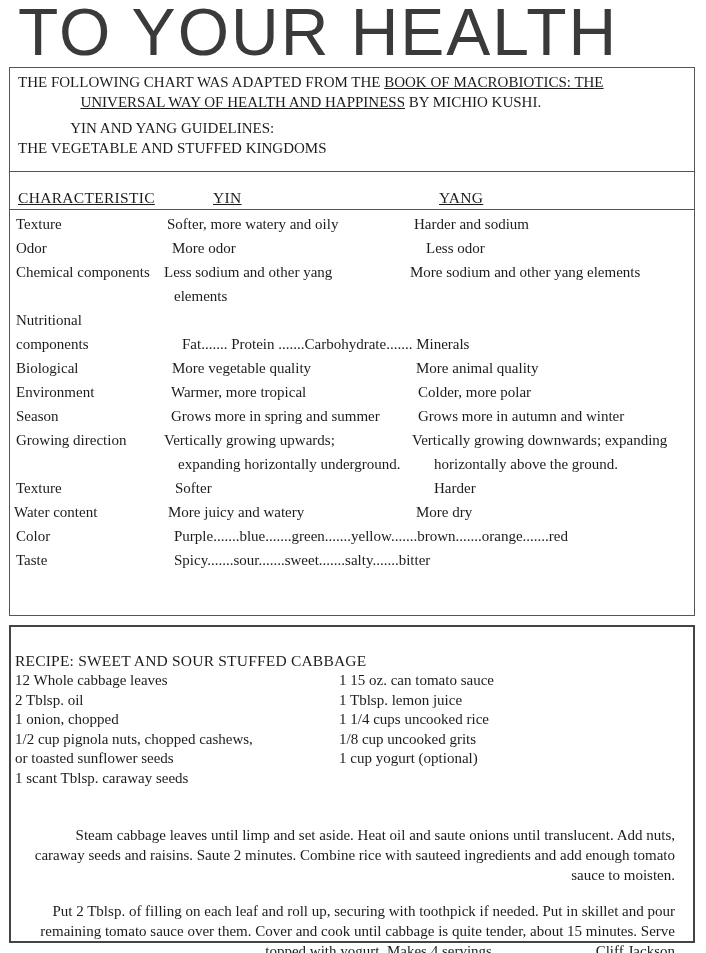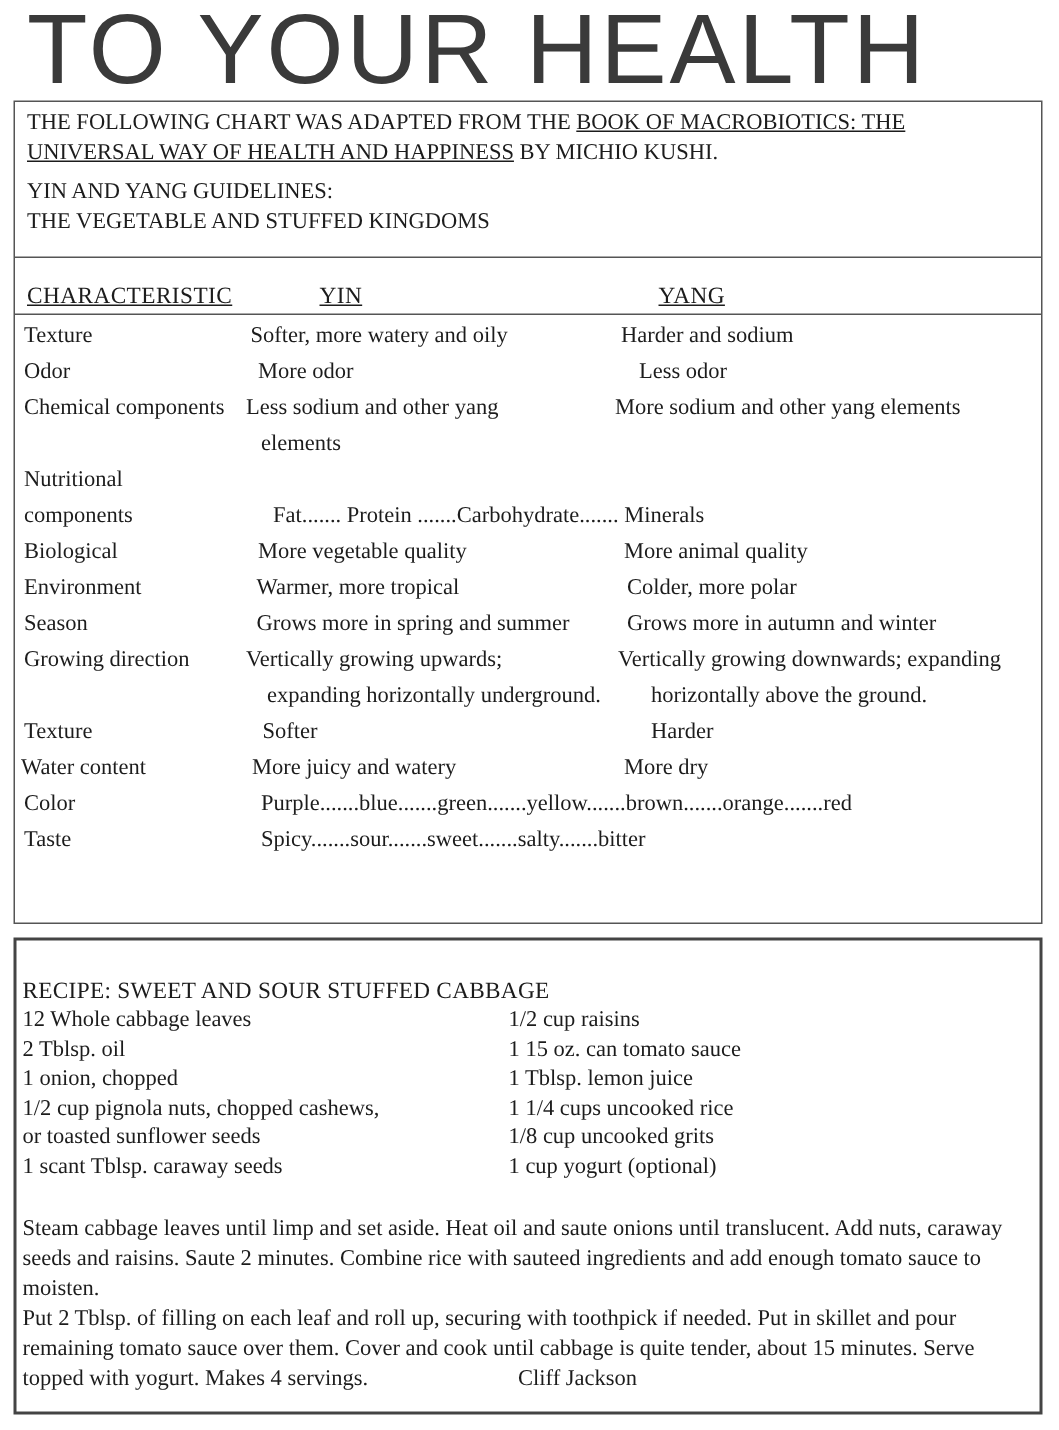--- a/index.html
+++ b/index.html
@@ -9,21 +9,21 @@
       color: #1c1c1c;
     }
     .title {
       position: absolute; left: 18px; top: -4px; width: 700px;
       font-family: "Liberation Sans", "DejaVu Sans", sans-serif;
       font-size: 66px; letter-spacing: 2px; line-height: 72px;
       color: #3a3a3a; white-space: nowrap;
     }
     .box1 {
       position: absolute; left: 9px; top: 67px; width: 686px; height: 549px;
-      border: 1px solid #555; box-sizing: border-box;
+      border: 1px solid #555; box-sizing: border-box; text-align: center;
     }
     .box1 .intro {
       position: absolute; left: 8px; top: 4px; font-size: 15px; line-height: 20px;
       text-transform: uppercase;
     }
     .box1 .intro u { text-decoration: underline; }
     .box1 .guide {
       position: absolute; left: 8px; top: 50px; font-size: 15px; line-height: 20px;
     }
     .sep { position: absolute; left: 0; right: 0; height: 1px; background: #555; }
@@ -31,21 +31,21 @@
     .row { position: absolute; left: 0; width: 100%; font-size: 15px; line-height: 24px; }
     .row span { position: absolute; white-space: nowrap; }
     .box2 {
       position: absolute; left: 9px; top: 625px; width: 686px; height: 318px;
       border: 2px solid #444; box-sizing: border-box;
     }
     .box2 .rtitle { position: absolute; left: 4px; top: 4px; font-size: 15.5px; letter-spacing: 0.2px; margin-top: 21px; }
     .ing { position: absolute; font-size: 15px; line-height: 19.6px; }
     .ing div { white-space: nowrap; }
     .steps { position: absolute; left: 4px; top: 182px; width: 676px; font-size: 15px; line-height: 20px; }
-    .steps p { margin: 0; }
+    .steps p { margin: 16px; text-align: right; }
     .sig { display: inline-block; margin-left: 100px; }
   </style>
 </head>
 <body>
 
 <div class="title">TO YOUR HEALTH</div>
 
 <div class="box1">
   <div class="intro">
     <span>THE FOLLOWING CHART WAS ADAPTED FROM THE </span><u>BOOK OF MACROBIOTICS: THE</u><br>
@@ -135,21 +135,20 @@
   <div class="rtitle">RECIPE:  SWEET AND SOUR STUFFED CABBAGE</div>
   <div class="ing" style="left:4px; top:44px">
     <div>12 Whole cabbage leaves</div>
     <div>2 Tblsp. oil</div>
     <div>1 onion, chopped</div>
     <div>1/2 cup pignola nuts, chopped cashews,</div>
     <div>or toasted sunflower seeds</div>
     <div>1 scant Tblsp. caraway seeds</div>
   </div>
   <div class="ing" style="left:328px; top:44px">
-    <div>1/2 cup raisins</div>
     <div>1 15 oz. can tomato sauce</div>
     <div>1 Tblsp. lemon juice</div>
     <div>1 1/4 cups uncooked rice</div>
     <div>1/8 cup uncooked grits</div>
     <div>1 cup yogurt (optional)</div>
   </div>
   <div class="steps">
     <p>Steam cabbage leaves until limp and set aside.  Heat oil and saute onions until translucent.  Add nuts, caraway seeds and raisins.  Saute 2 minutes.  Combine rice with sauteed ingredients and add enough tomato sauce to moisten.</p>
     <p><span>Put 2 Tblsp. of filling on each leaf and roll up, securing with toothpick if needed.  Put in skillet and pour remaining tomato sauce over them.  Cover and cook until cabbage is quite tender, about 15 minutes.  Serve topped with yogurt.  Makes 4 servings.</span><span class="sig">Cliff Jackson</span></p>
   </div>

